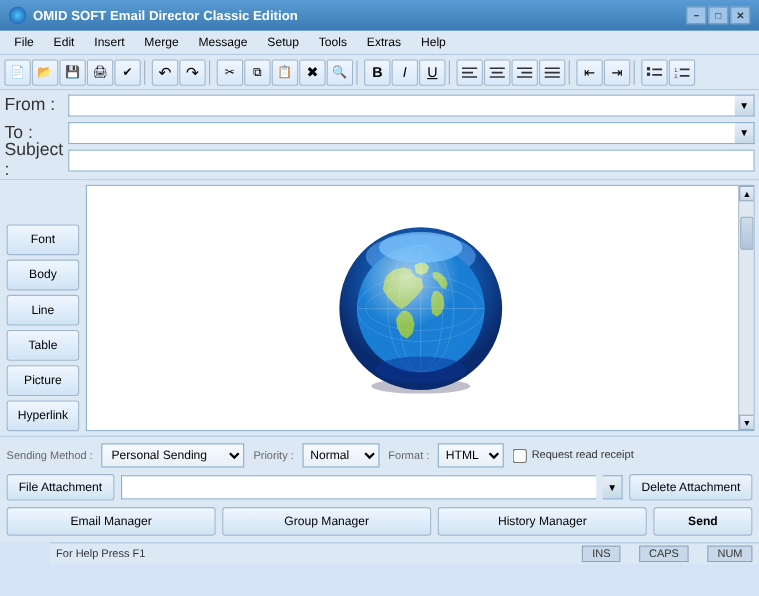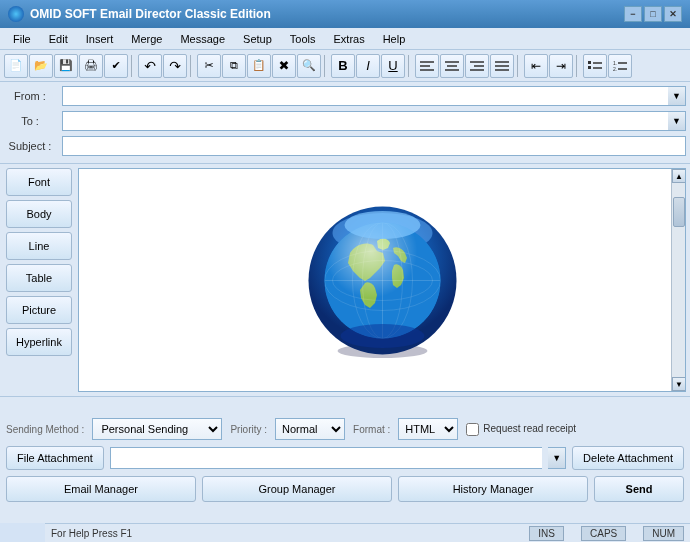--- a/index.html
+++ b/index.html
@@ -107,23 +107,23 @@
       border-bottom: 1px solid #b0c8e0;
     }
     .field-row {
       display: flex;
       align-items: center;
       margin-bottom: 3px;
       height: 22px;
     }
     .field-label {
       width: 58px;
-      text-align: center;
+      text-align: left;
       padding-right: 6px;
-      font-size: 11px;
+      font-size: 16px;
       color: #333;
       flex-shrink: 0;
     }
     .field-input {
       flex: 1;
       height: 20px;
       background: white;
       border: 1px solid #8ab0d0;
       padding: 1px 4px;
       font-size: 11px;
@@ -151,20 +151,21 @@
 
     
     .sidebar {
       width: 78px;
       background: #dde8f5;
       padding: 4px 6px;
       display: flex;
       flex-direction: column;
       gap: 4px;
       flex-shrink: 0;
+      justify-content: flex-end;
     }
     .side-btn {
       width: 66px;
       height: 28px;
       background: linear-gradient(to bottom, #f0f6ff, #d0e4f4);
       border: 1px solid #a0b8d0;
       cursor: pointer;
       font-size: 11px;
       text-align: center;
       border-radius: 3px;
@@ -226,21 +227,21 @@
       align-items: center;
       justify-content: center;
       width: 100%;
       height: 100%;
     }
 
     
     .bottom-area {
       background: #dde8f5;
       border-top: 1px solid #b0c8e0;
-      padding: 20px 6px;
+      padding: 5px 6px;
     }
 
     
     .options-row {
       display: flex;
       align-items: center;
       gap: 8px;
       margin-bottom: 4px;
       height: 24px;
     }

